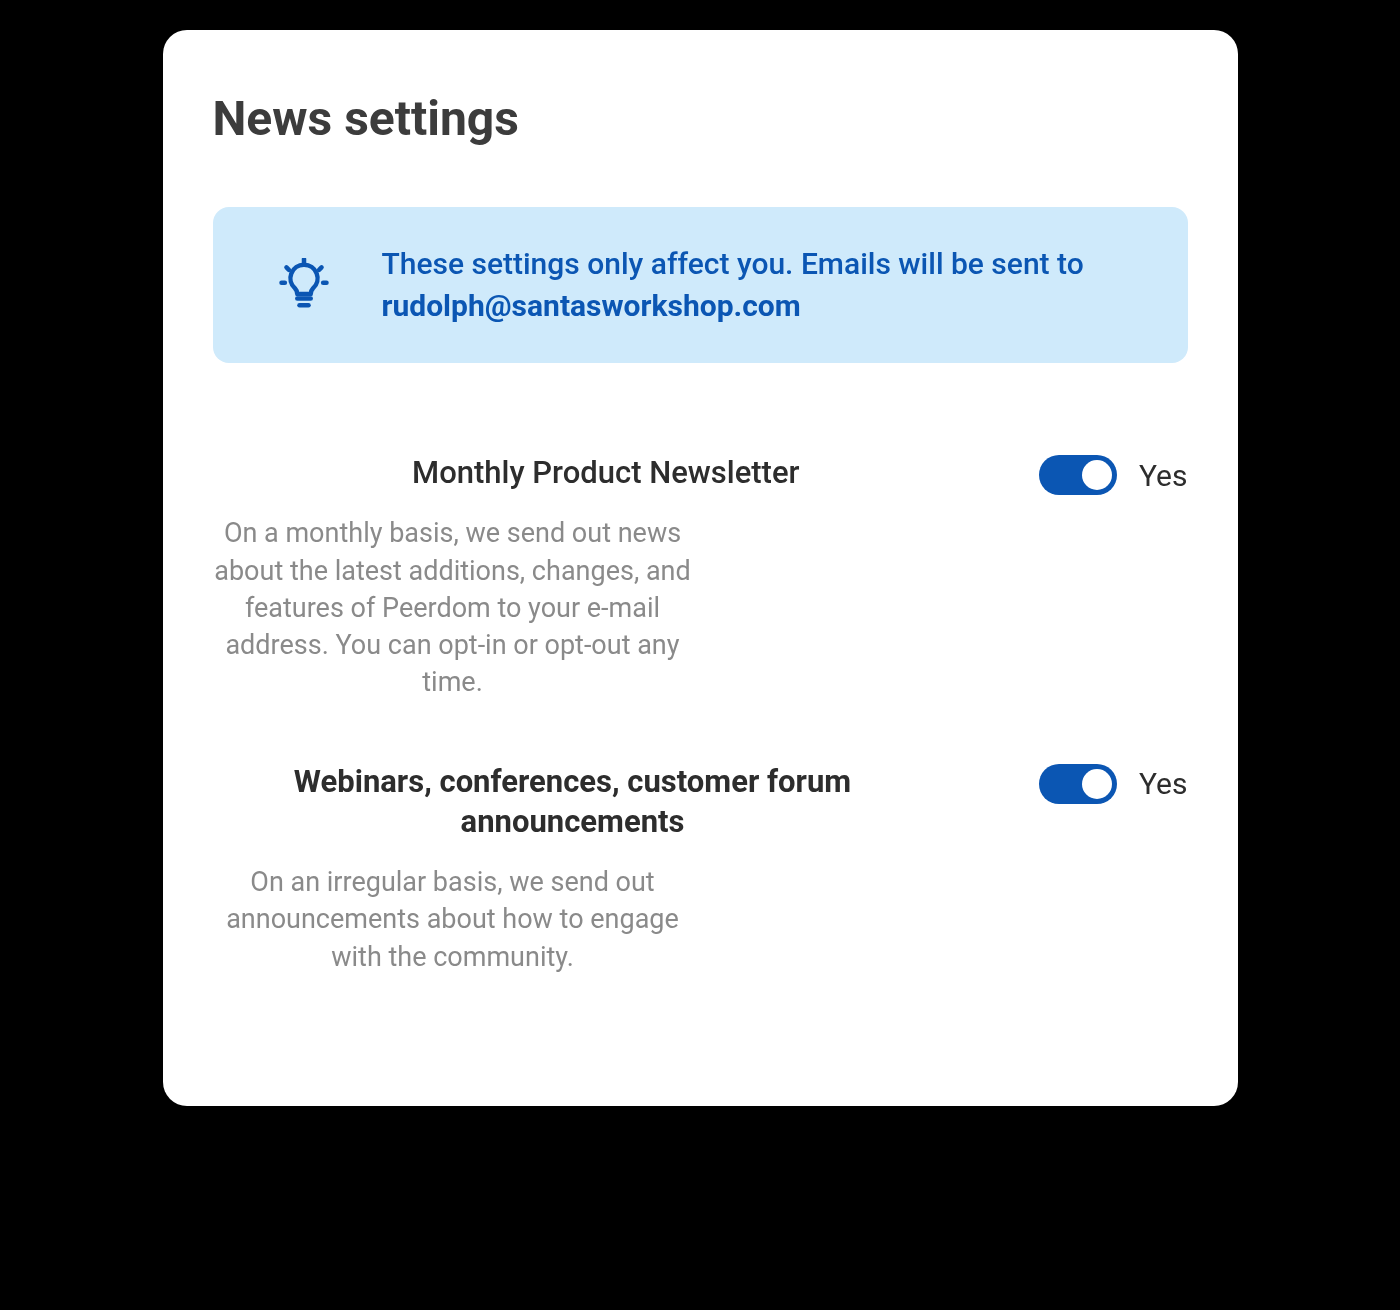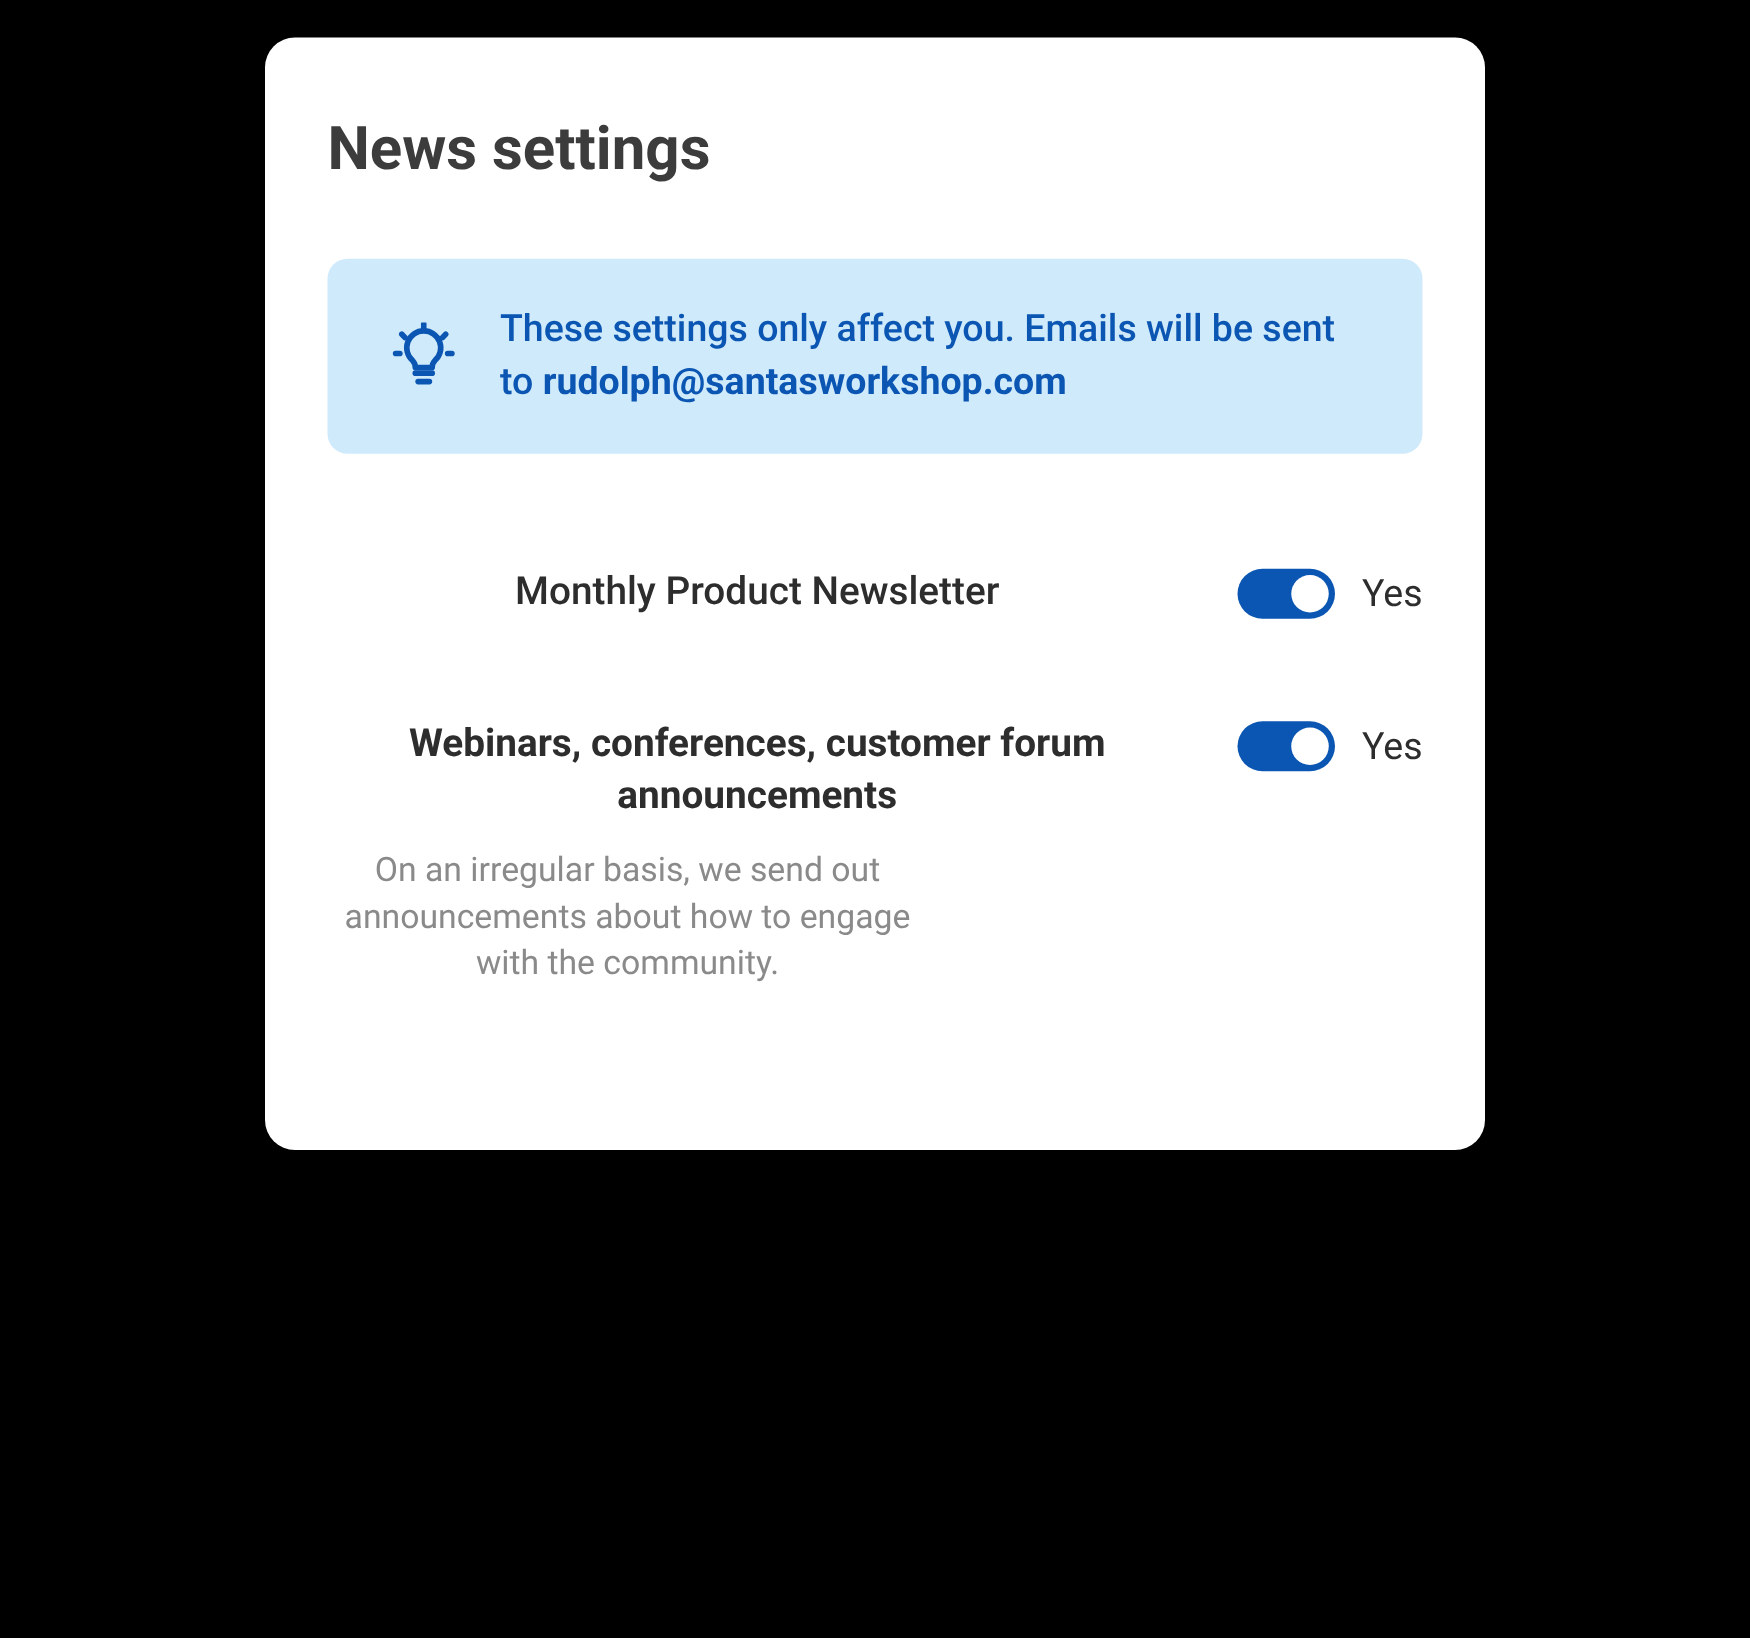--- a/index.html
+++ b/index.html
@@ -12,37 +12,37 @@
       background: #000;
       display: flex;
       justify-content: center;
       align-items: flex-start;
       padding: 30px;
       min-height: 100vh;
     }
     .card {
       background: #fff;
       border-radius: 24px;
-      width: 976px;
+      width: 1075px;
       padding: 60px 50px 70px 50px;
       box-shadow: 0 20px 50px rgba(0,0,0,0.4);
     }
     .page-title {
       font-size: 48px;
       font-weight: 700;
       color: #3c3c3c;
       margin-bottom: 60px;
     }
     .info-banner {
       background: #cfeafb;
       border-radius: 16px;
-      padding: 36px 50px;
+      padding: 36px 64px;
       display: flex;
       align-items: center;
-      gap: 34px;
+      gap: 51px;
       margin-bottom: 90px;
     }
     .info-icon {
       flex-shrink: 0;
       width: 54px;
       height: 54px;
       color: #0b56b3;
       display: flex;
       align-items: center;
       justify-content: center;
@@ -135,20 +135,21 @@
     </div>
     <div class="info-text">
       <span>These settings only affect you. Emails will be sent to </span>
       <span class="info-email">rudolph@santasworkshop.com</span>
     </div>
   </div>
 
   <div class="setting-row">
     <div class="setting-text">
       <div class="setting-title">Monthly Product Newsletter</div>
+      <div class="setting-desc">On a monthly basis, we send out news about the latest additions, changes, and features of Peerdom to your e-mail address. You can opt-in or opt-out any time.</div>
     </div>
     <div class="setting-control">
       <div class="toggle">
         <div class="knob"></div>
       </div>
       <div class="toggle-label">Yes</div>
     </div>
   </div>
 
   <div class="setting-row">

